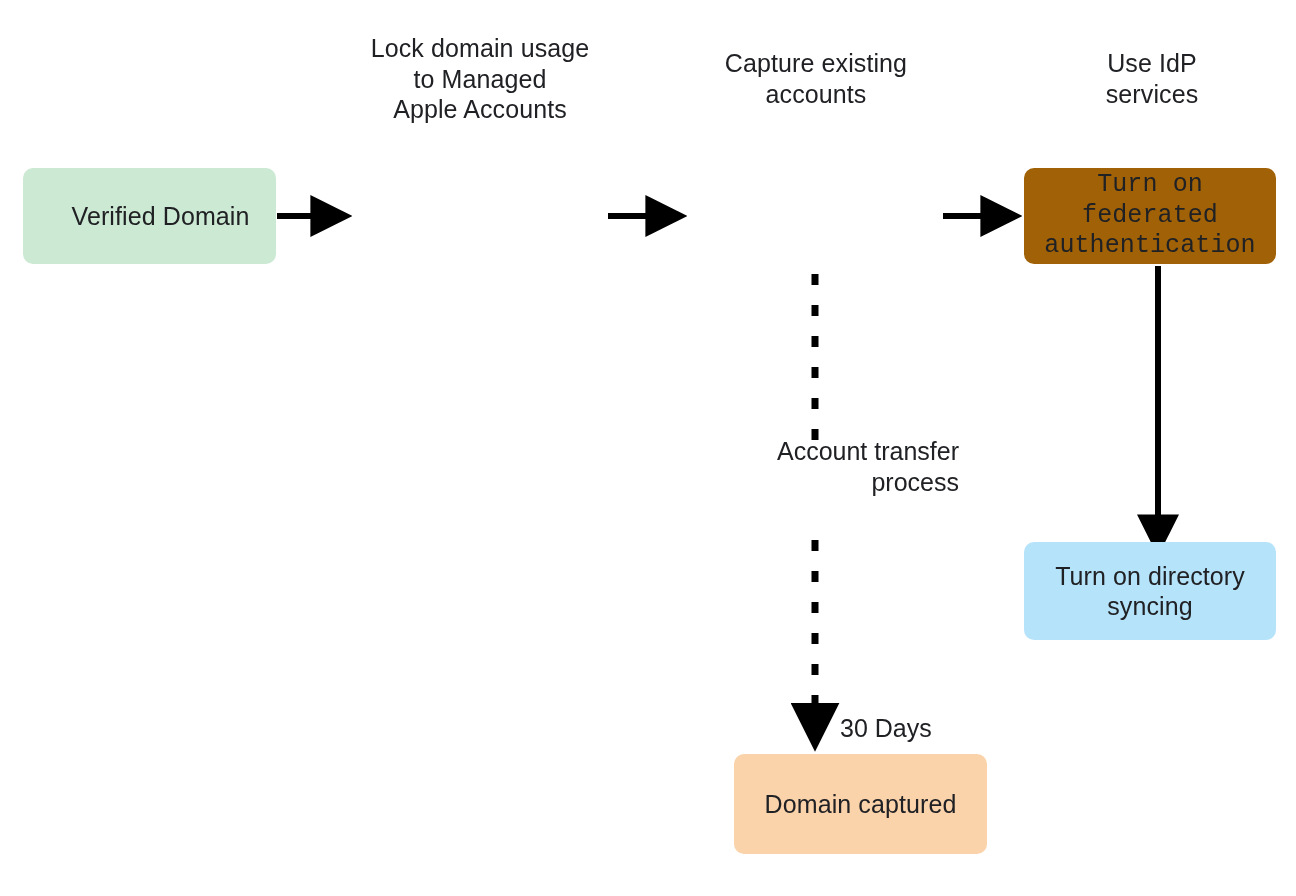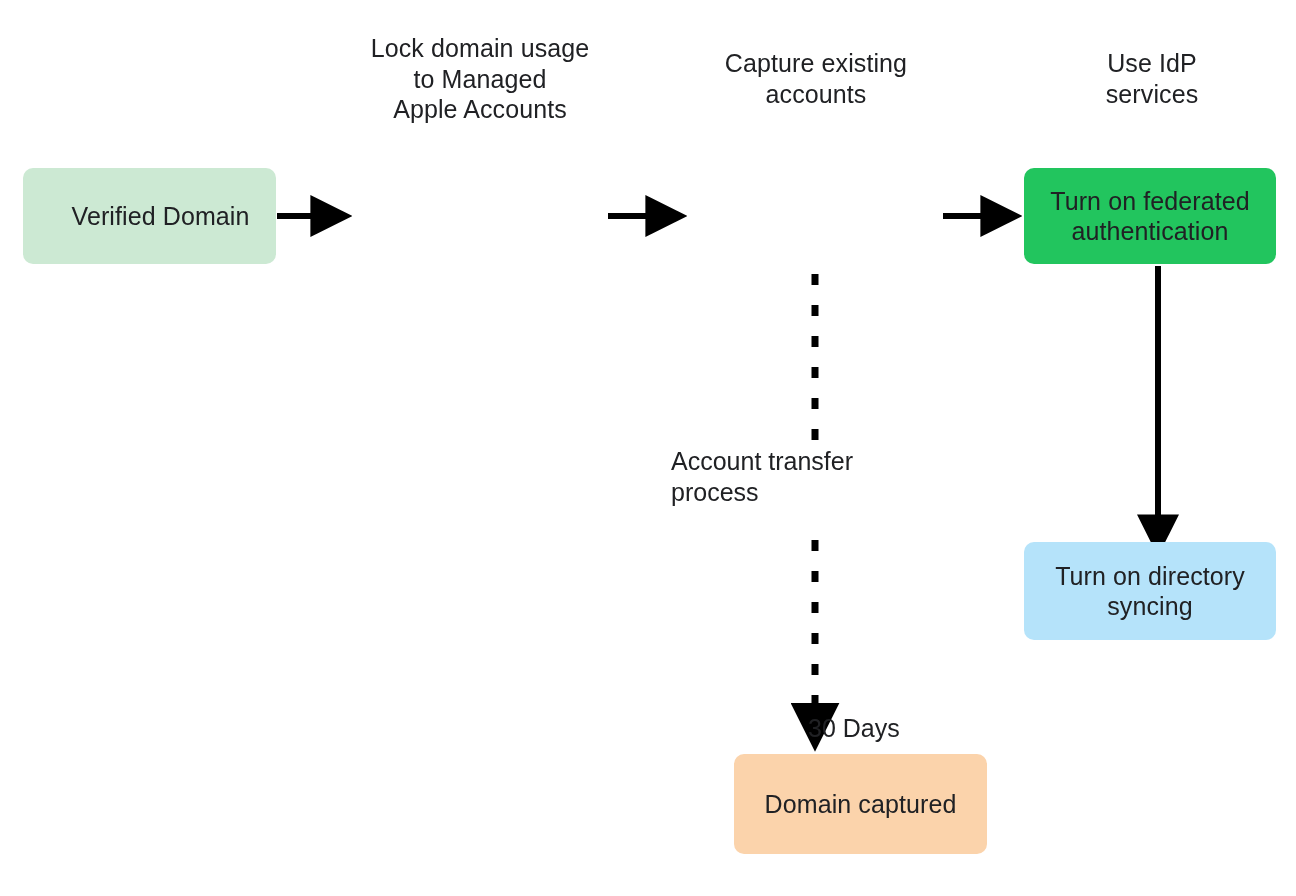--- a/index.html
+++ b/index.html
@@ -92,26 +92,26 @@
   <div class="caption" style="left:1008px; top:48px; width:288px;">Use IdP
 services</div>
 
   <div class="caption" style="left:672px; top:48px; width:288px;">Capture existing
 accounts</div>
 
   <div class="node" style="left:23px; top:168px; width:253px; height:96px; background:#cce9d3;padding-left:32px;">Verified Domain</div>
 
 
 
-  <div class="node" style="left:1024px; top:168px; width:252px; height:96px; background:#22c55e;">Turn on federated
+  <div class="node" style="left:1024px; top:168px; width:252px; height:96px; background:#a16207;font-family:Liberation Mono, monospace;">Turn on federated
 authentication</div>
 
   <div class="node" style="left:1024px; top:542px; width:252px; height:98px; background:#b5e3fa;">Turn on directory
 syncing</div>
 
   <div class="node" style="left:690px; top:754px; width:253px; height:100px; background:#fbd3ab;margin-left:44px;">Domain captured</div>
 
-  <div class="edge-label" style="left:671px; top:446px; width:288px; text-align:left;">Account transfer
+  <div class="edge-label" style="left:671px; top:436px; width:288px; text-align:right;">Account transfer
 process</div>
 
-  <div class="edge-label" style="left:808px; top:713px; text-align:right;">30 Days</div>
+  <div class="edge-label" style="left:840px; top:713px; text-align:right;">30 Days</div>
 
 </div>
 
 </body></html>

